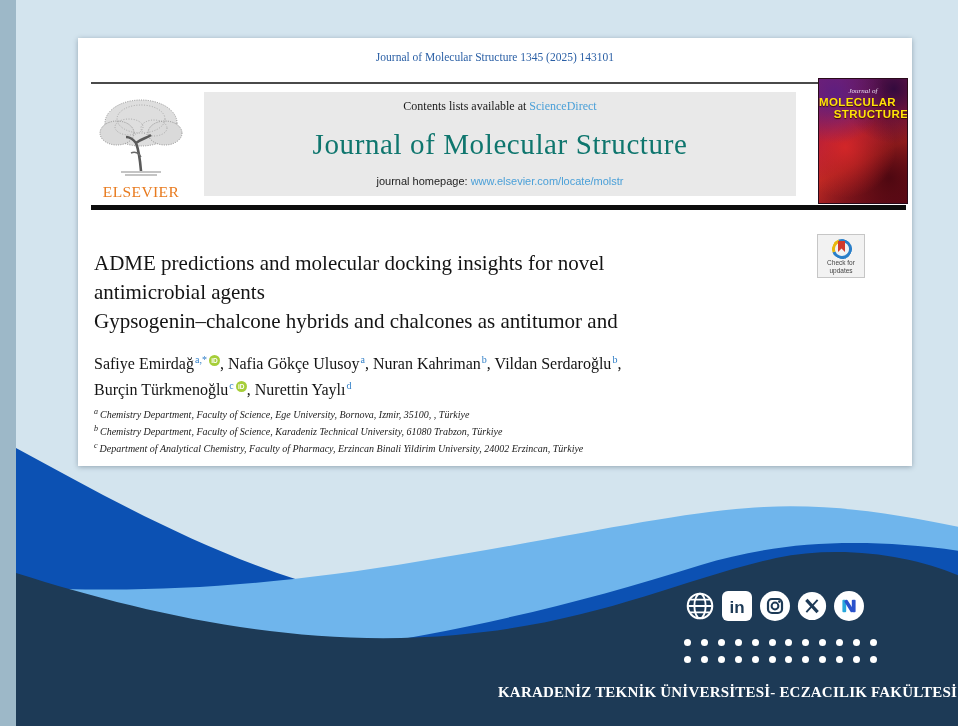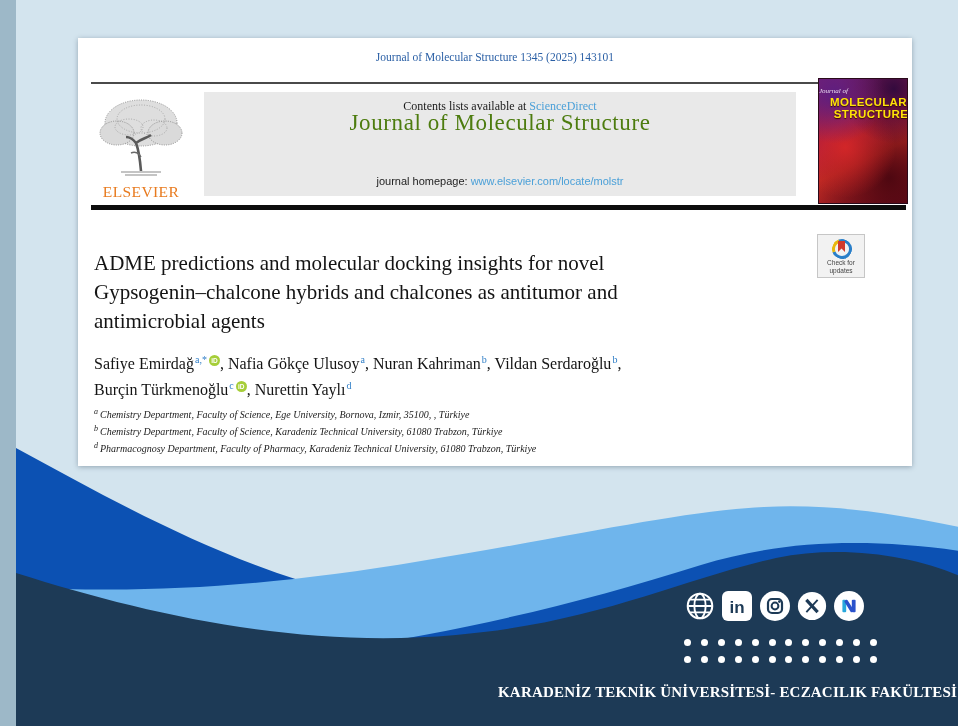--- a/index.html
+++ b/index.html
@@ -12,37 +12,37 @@
         box-shadow:0 1px 5px rgba(30,50,70,.35);}
   .citation{position:absolute;top:13px;left:0;width:100%;text-align:center;
             font-size:11.5px;color:#2a5fa5;}
   .rule-thin{position:absolute;left:13px;right:6px;top:44px;height:2px;background:#4a4a4a;}
   .elsevier-block{position:absolute;left:13px;top:55px;width:100px;height:108px;}
   .elsevier-word{position:absolute;bottom:0;left:0;width:100%;text-align:center;
                  color:#e87a1e;font-size:15.5px;letter-spacing:.4px;}
   .gray-box{position:absolute;left:126px;top:54px;width:592px;height:104px;background:#e9e9e9;}
   .contents-line{position:absolute;top:7px;width:100%;text-align:center;font-size:12px;color:#1a1a1a;}
   .sd-link{color:#4ba0d8;}
-  .jtitle{position:absolute;top:18px;width:100%;text-align:center;font-size:23px;
-          letter-spacing:.6px;color:#4d7c0f;}
+  .jtitle{position:absolute;top:36px;width:100%;text-align:center;font-size:29px;
+          letter-spacing:.6px;color:#0f766e;}
   .homepage-line{position:absolute;bottom:9px;width:100%;text-align:center;
           font-family:"Liberation Sans","DejaVu Sans",sans-serif;font-size:11px;color:#222;}
   .hp-link{color:#4ba0d8;}
   
   .cover{position:absolute;left:740px;top:40px;width:88px;height:124px;overflow:hidden;
          border:1px solid #2a0a1a;
          background:
           radial-gradient(circle at 18% 12%, rgba(90,30,130,.95) 0%, rgba(90,30,130,0) 38%),
           radial-gradient(circle at 85% 8%, rgba(40,8,60,.9) 0%, rgba(40,8,60,0) 40%),
           radial-gradient(circle at 30% 55%, rgba(220,40,40,.85) 0%, rgba(220,40,40,0) 55%),
           radial-gradient(circle at 80% 80%, rgba(70,5,15,.9) 0%, rgba(70,5,15,0) 60%),
           linear-gradient(155deg,#7c2070 0%,#a81c3c 40%,#c02a24 62%,#6e0d1c 100%);}
-  .cover-journal-of{position:absolute;top:8px;left:0;width:100%;text-align:left;
+  .cover-journal-of{position:absolute;top:8px;left:0;width:100%;text-align:center;
          font-style:italic;font-size:7px;color:#e9d9ef;}
-  .cover-l1{position:absolute;top:17px;left:0;width:100%;text-align:right;
+  .cover-l1{position:absolute;top:17px;left:0;width:100%;text-align:left;
          font-family:"Liberation Sans","DejaVu Sans",sans-serif;font-weight:bold;
          font-size:11.5px;letter-spacing:.4px;color:#ffe20a;text-shadow:0 1px 1px #3a0a0a;}
   .cover-l2{position:absolute;top:29px;left:8px;width:100%;text-align:center;
          font-family:"Liberation Sans","DejaVu Sans",sans-serif;font-weight:bold;
          font-size:11.5px;letter-spacing:.4px;color:#ffe20a;text-shadow:0 1px 1px #3a0a0a;}
   .rule-thick{position:absolute;left:13px;right:6px;top:167px;height:5px;background:#0d0d0d;}
   
   .badge{position:absolute;left:739px;top:196px;width:46px;height:42px;background:#f2f2f2;
          border:1px solid #c6c6c6;}
   .cm-ring{position:absolute;left:14px;top:4px;width:14px;height:14px;border-radius:50%;
@@ -120,33 +120,33 @@
     <div class="rule-thick"></div>
 
     <div class="badge">
       <div class="cm-ring"></div>
       <div class="cm-book"></div>
       <div class="badge-text"><span>Check for</span><br><span>updates</span></div>
     </div>
 
     <div class="title">
       <div>ADME predictions and molecular docking insights for novel</div>
+      <div>antimicrobial agents</div>
       <div>Gypsogenin–chalcone hybrids and chalcones as antitumor and</div>
-      <div>antimicrobial agents</div>
     </div>
 
     <div class="authors">
         <div><span>Safiye Emirdağ</span><sup class="au-sup">a,*</sup><span class="orcid">iD</span>, <span>Nafia Gökçe Ulusoy</span><sup class="au-sup">a</sup>, <span>Nuran Kahriman</span><sup class="au-sup">b</sup>, <span>Vildan Serdaroğlu</span><sup class="au-sup">b</sup>,</div>
         <div><span>Burçin Türkmenoğlu</span><sup class="au-sup">c</sup><span class="orcid">iD</span>, <span>Nurettin Yaylı</span><sup class="au-sup">d</sup></div>
       </div>
 
     <div class="affils">
         <div class="affil"><sup>a</sup><span>Chemistry Department, Faculty of Science, Ege University, Bornova, Izmir, 35100, , Türkiye</span></div>
         <div class="affil"><sup>b</sup><span>Chemistry Department, Faculty of Science, Karadeniz Technical University, 61080 Trabzon, Türkiye</span></div>
-        <div class="affil"><sup>d</sup><span>Pharmacognosy Department, Faculty of Pharmacy, Karadeniz Technical University, 61080 Trabzon, Türkiye</span></div>
+        <div class="affil"><sup>c</sup><span>Department of Analytical Chemistry, Faculty of Pharmacy, Erzincan Binali Yildirim University, 24002 Erzincan, Türkiye</span></div>
       </div>
 
   </div>
 
   <div class="social-row">
     <svg width="32" height="32" viewBox="0 0 34 34">
       <circle cx="17" cy="17" r="13" fill="none" stroke="#fff" stroke-width="2.2"></circle>
       <ellipse cx="17" cy="17" rx="6" ry="13" fill="none" stroke="#fff" stroke-width="2"></ellipse>
       <path d="M4.5,17 H29.5 M6.5,10.2 H27.5 M6.5,23.8 H27.5" stroke="#fff" stroke-width="2"></path>
     </svg>

